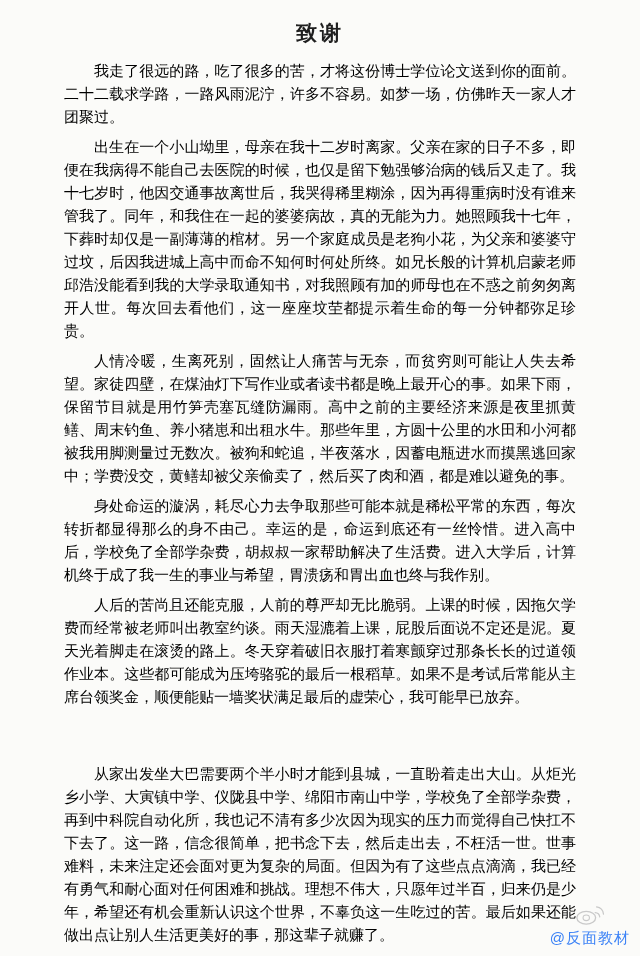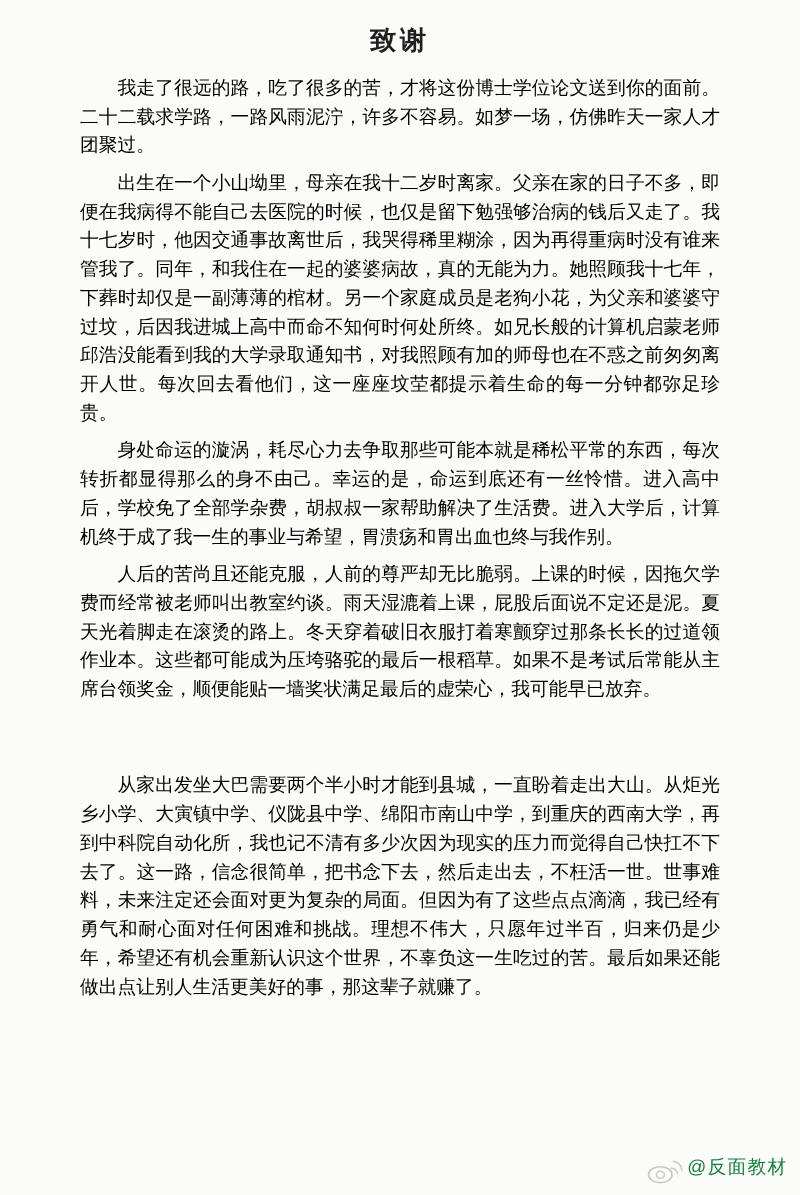--- a/index.html
+++ b/index.html
@@ -38,42 +38,45 @@
     letter-spacing: 0;
   }
   .para.final {
     margin-top: 54px;
   }
   .watermark {
     position: absolute;
     right: 10px;
     bottom: 8px;
     display: flex;
+    align-items: center;
     gap: 3px;
-    color: #15803d;
+    color: #3b82f6;
     font-family: "Liberation Sans", "DejaVu Sans", sans-serif;
     font-size: 15px;
     letter-spacing: 1px;
     user-select: none;
+    flex-direction: column;
   }
   .watermark svg { display: block; }
 </style>
 </head>
 <body>
 
 <div class="page">
 
   <h1 class="doc-title">致谢</h1>
 
   <div>
     <p class="para">我走了很远的路，吃了很多的苦，才将这份博士学位论文送到你的面前。二十二载求学路，一路风雨泥泞，许多不容易。如梦一场，仿佛昨天一家人才团聚过。</p>
     <p class="para">出生在一个小山坳里，母亲在我十二岁时离家。父亲在家的日子不多，即便在我病得不能自己去医院的时候，也仅是留下勉强够治病的钱后又走了。我十七岁时，他因交通事故离世后，我哭得稀里糊涂，因为再得重病时没有谁来管我了。同年，和我住在一起的婆婆病故，真的无能为力。她照顾我十七年，下葬时却仅是一副薄薄的棺材。另一个家庭成员是老狗小花，为父亲和婆婆守过坟，后因我进城上高中而命不知何时何处所终。如兄长般的计算机启蒙老师邱浩没能看到我的大学录取通知书，对我照顾有加的师母也在不惑之前匆匆离开人世。每次回去看他们，这一座座坟茔都提示着生命的每一分钟都弥足珍贵。</p>
+    <p class="para">人情冷暖，生离死别，固然让人痛苦与无奈，而贫穷则可能让人失去希望。家徒四壁，在煤油灯下写作业或者读书都是晚上最开心的事。如果下雨，保留节目就是用竹笋壳塞瓦缝防漏雨。高中之前的主要经济来源是夜里抓黄鳝、周末钓鱼、养小猪崽和出租水牛。那些年里，方圆十公里的水田和小河都被我用脚测量过无数次。被狗和蛇追，半夜落水，因蓄电瓶进水而摸黑逃回家中；学费没交，黄鳝却被父亲偷卖了，然后买了肉和酒，都是难以避免的事。</p>
     <p class="para">身处命运的漩涡，耗尽心力去争取那些可能本就是稀松平常的东西，每次转折都显得那么的身不由己。幸运的是，命运到底还有一丝怜惜。进入高中后，学校免了全部学杂费，胡叔叔一家帮助解决了生活费。进入大学后，计算机终于成了我一生的事业与希望，胃溃疡和胃出血也终与我作别。</p>
     <p class="para">人后的苦尚且还能克服，人前的尊严却无比脆弱。上课的时候，因拖欠学费而经常被老师叫出教室约谈。雨天湿漉着上课，屁股后面说不定还是泥。夏天光着脚走在滚烫的路上。冬天穿着破旧衣服打着寒颤穿过那条长长的过道领作业本。这些都可能成为压垮骆驼的最后一根稻草。如果不是考试后常能从主席台领奖金，顺便能贴一墙奖状满足最后的虚荣心，我可能早已放弃。</p>
-    <p class="para final">从家出发坐大巴需要两个半小时才能到县城，一直盼着走出大山。从炬光乡小学、大寅镇中学、仪陇县中学、绵阳市南山中学，到重庆的西南大学，再到中科院自动化所，我也记不清有多少次因为现实的压力而觉得自己快扛不下去了。这一路，信念很简单，把书念下去，然后走出去，不枉活一世。世事难料，未来注定还会面对更为复杂的局面。但因为有了这些点点滴滴，我已经有勇气和耐心面对任何困难和挑战。理想不伟大，只愿年过半百，归来仍是少年，希望还有机会重新认识这个世界，不辜负这一生吃过的苦。最后如果还能做出点让别人生活更美好的事，那这辈子就赚了。</p>
+    <p class="para final">从家出发坐大巴需要两个半小时才能到县城，一直盼着走出大山。从炬光乡小学、大寅镇中学、仪陇县中学、绵阳市南山中学，学校免了全部学杂费，再到中科院自动化所，我也记不清有多少次因为现实的压力而觉得自己快扛不下去了。这一路，信念很简单，把书念下去，然后走出去，不枉活一世。世事难料，未来注定还会面对更为复杂的局面。但因为有了这些点点滴滴，我已经有勇气和耐心面对任何困难和挑战。理想不伟大，只愿年过半百，归来仍是少年，希望还有机会重新认识这个世界，不辜负这一生吃过的苦。最后如果还能做出点让别人生活更美好的事，那这辈子就赚了。</p>
   </div>
 
   <div class="watermark">
     <span>
       <svg width="30" height="24" viewBox="0 0 32 24" fill="none">
         <ellipse cx="12" cy="16" rx="10" ry="6.8" stroke="#c9c9c9" stroke-width="1.4"></ellipse>
         <ellipse cx="12" cy="16" rx="3.4" ry="3" stroke="#c9c9c9" stroke-width="1.2"></ellipse>
         <path d="M21.5 10.5 Q25.8 10.8 26.4 15" stroke="#c9c9c9" stroke-width="1.3" stroke-linecap="round"></path>
         <path d="M23 4.5 Q29.6 5.4 30.4 12.2" stroke="#c9c9c9" stroke-width="1.3" stroke-linecap="round"></path>
       </svg>

